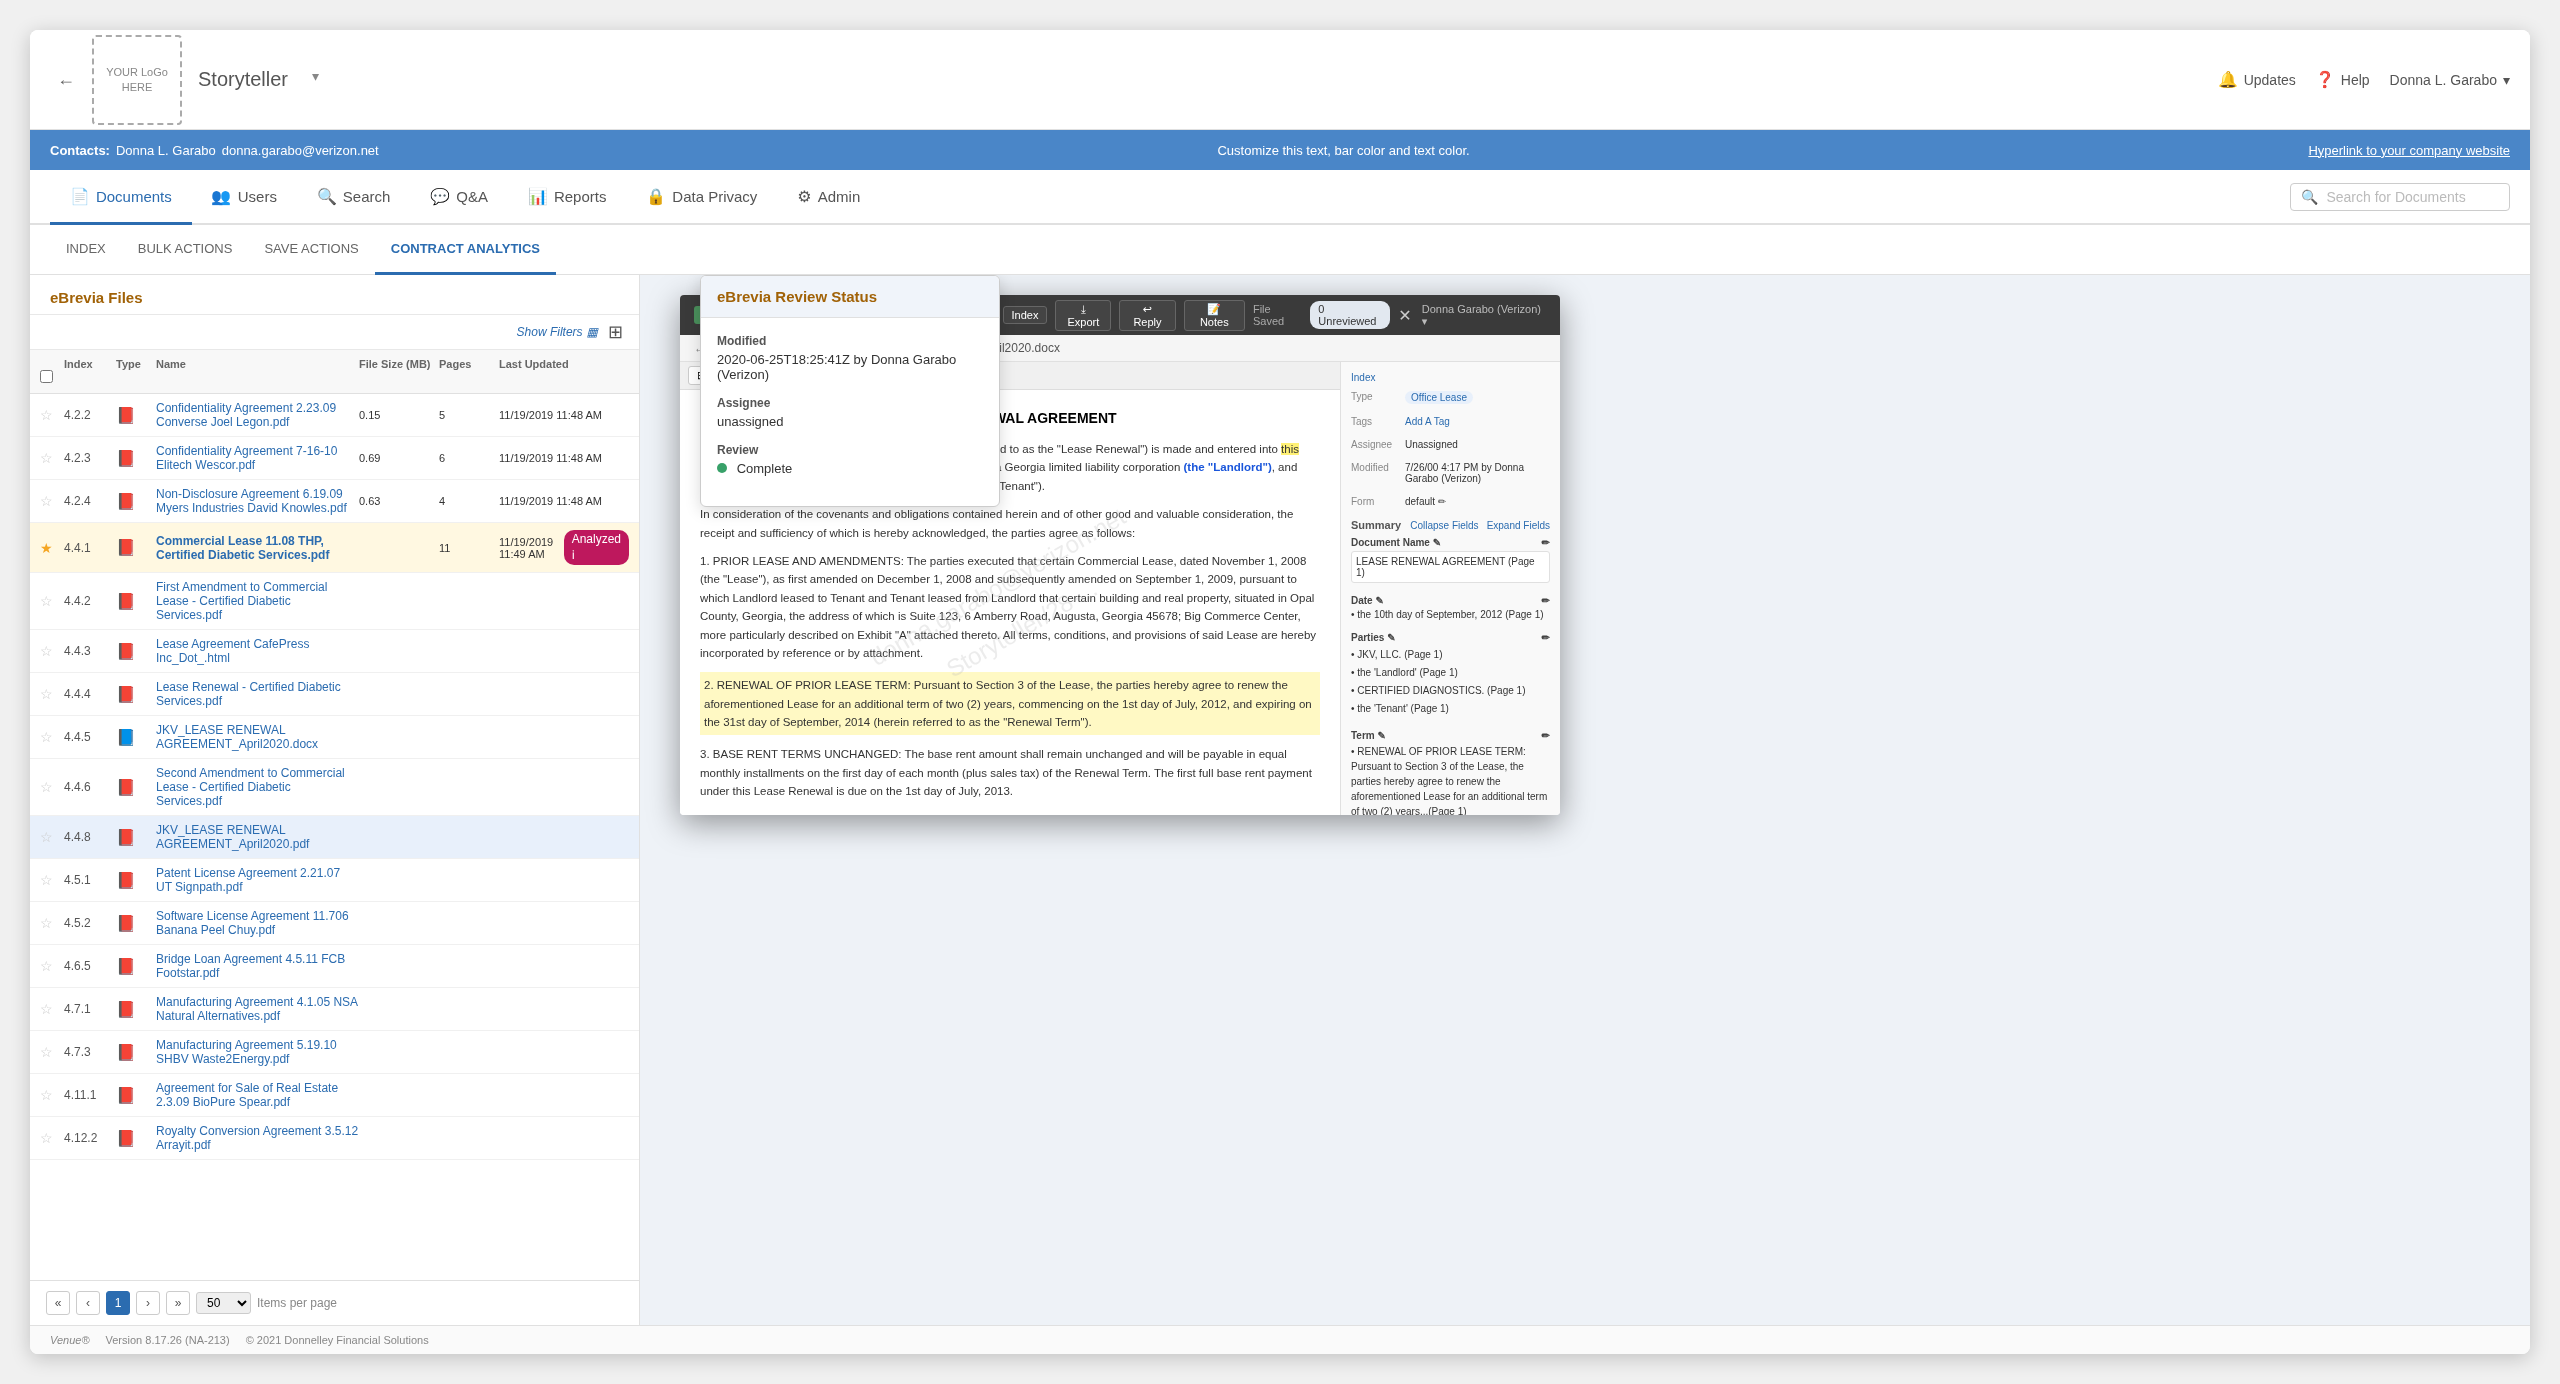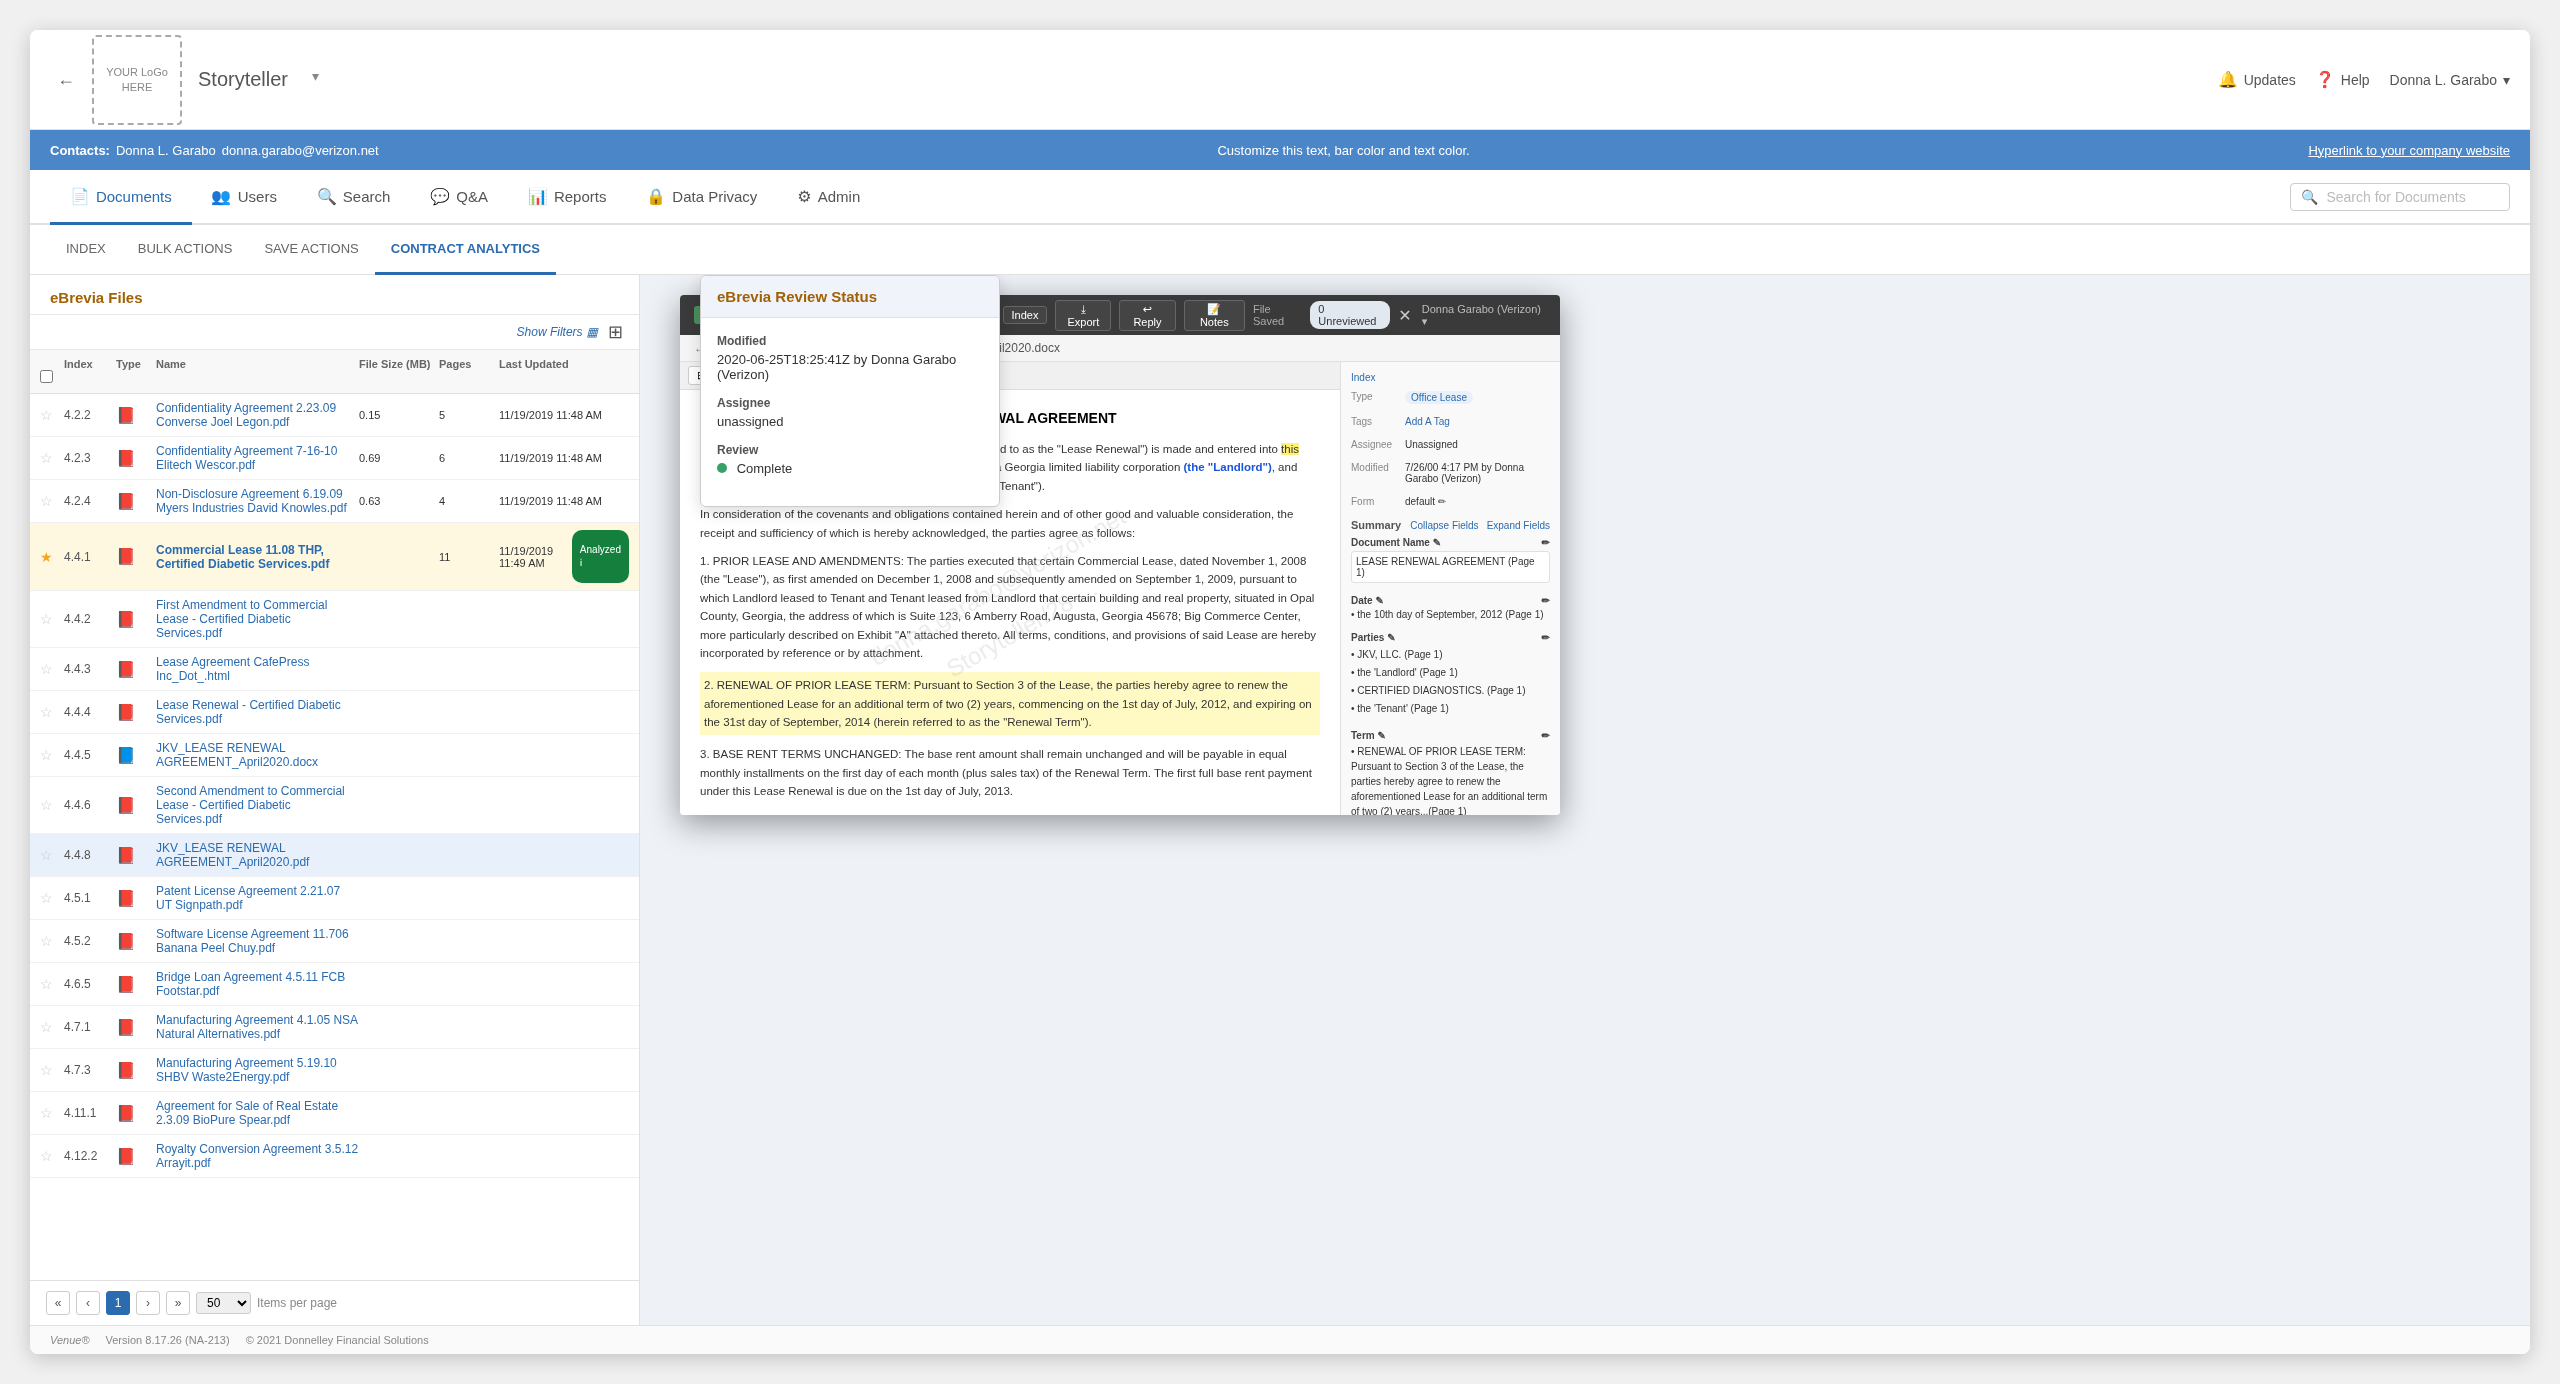--- a/index.html
+++ b/index.html
@@ -93,21 +93,21 @@
     .sidebar-field { display: flex; align-items: flex-start; gap: 4px; margin-bottom: 4px; }
     .sidebar-label { font-size: 10px; color: #888; min-width: 50px; }
     .sidebar-value { font-size: 10px; color: #333; }
     .tag-badge { background: #e8f0fb; color: #2b6cb0; padding: 1px 6px; border-radius: 10px; font-size: 10px; }
 
     
     .file-table-header-full { display: grid; grid-template-columns: 24px 52px 40px 1fr 80px 60px 130px; align-items: center; padding: 8px 10px; background: #f8f8f8; border-bottom: 1px solid #e0e0e0; font-size: 11px; font-weight: 600; color: #666; position: sticky; top: 0; }
     .file-row-full { display: grid; grid-template-columns: 24px 52px 40px 1fr 80px 60px 130px; align-items: center; padding: 7px 10px; border-bottom: 1px solid #f0f0f0; cursor: pointer; }
     .file-row-full.active { background: #e8f0fb; }
     .file-row-full.highlighted { background: #fff8e1; }
-    .analyzed-badge { background: #15803d; color: #fff; padding: 14px 8px; border-radius: 10px; font-size: 10px; }
+    .analyzed-badge { background: #be185d; color: #fff; padding: 2px 8px; border-radius: 10px; font-size: 12px; }
     .show-filters-btn { color: #2b6cb0; font-size: 12px; cursor: pointer; display: flex; align-items: center; gap: 4px; font-style: italic; }
     .toolbar-right { display: flex; align-items: center; justify-content: flex-end; padding: 6px 16px; gap: 10px; border-bottom: 1px solid #e8e8e8; }
     .grid-icon { font-size: 18px; color: #555; cursor: pointer; }
 
     .doc-viewer-toolbar { background: #f0f0f0; border-bottom: 1px solid #ddd; display: flex; align-items: center; padding: 4px 8px; gap: 8px; font-size: 12px; flex-shrink: 0; }
     .toolbar-btn { padding: 2px 8px; background: #fff; border: 1px solid #ccc; border-radius: 3px; cursor: pointer; font-size: 11px; }
   </style>
 </head>
 <body>
 

